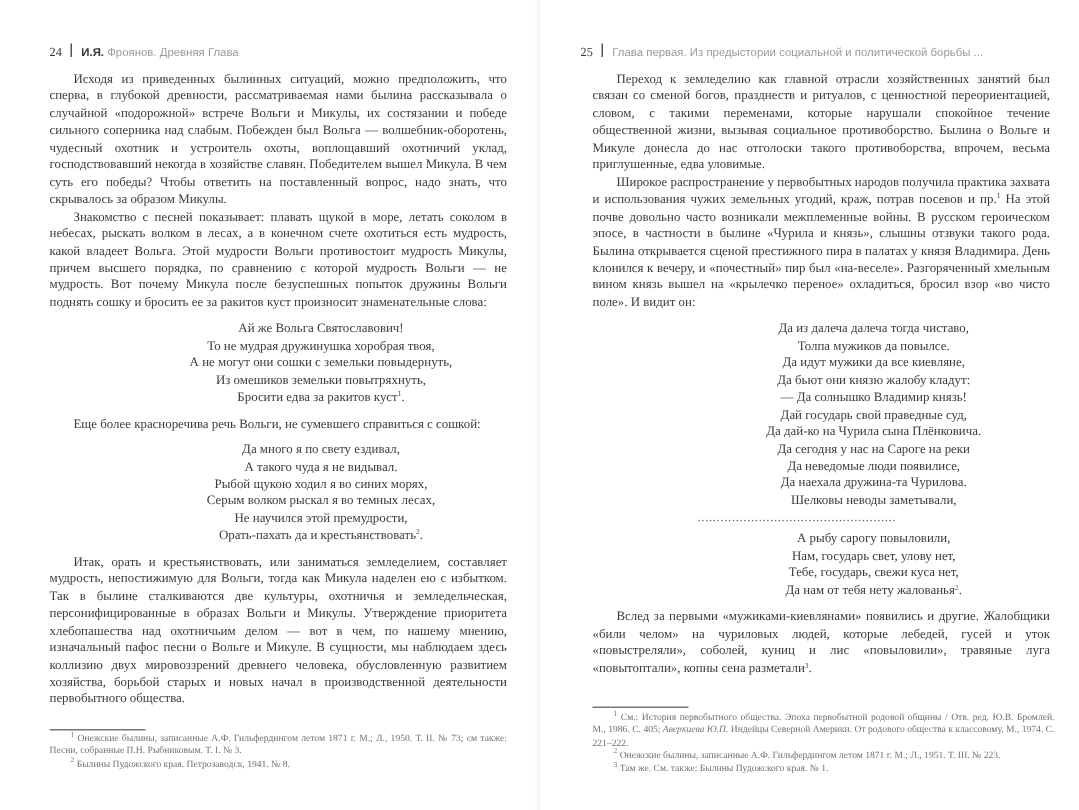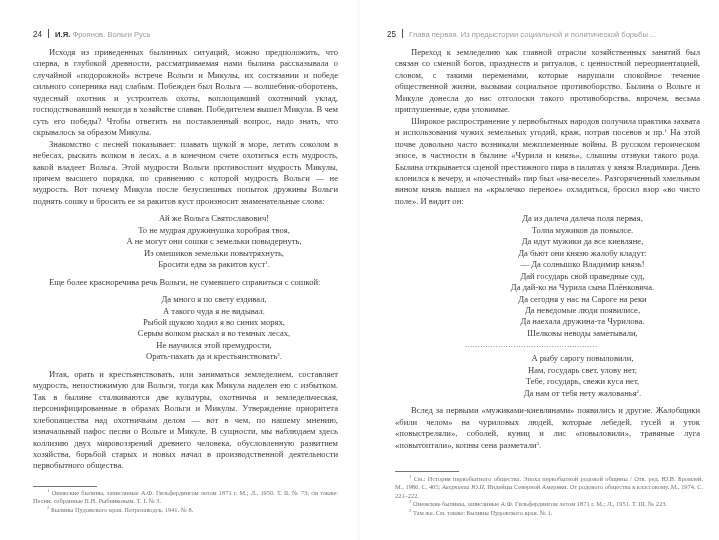--- a/index.html
+++ b/index.html
@@ -6,21 +6,21 @@
   html, body { width: 719px; height: 540px; background: #ffffff; overflow: hidden; }
   body { position: relative; font-family: "Liberation Serif", "DejaVu Serif", serif; color: #3a3a3a; }
 
   .page { position: absolute; top: 0; height: 540px; background: #ffffff; }
   .page-left { left: 0; width: 359px; }
   .page-right { left: 360px; width: 359px; }
 
   .header { position: absolute; top: 29px; font-family: "Liberation Sans", "DejaVu Sans", sans-serif; font-size: 7.6px; white-space: nowrap; }
   .page-left .header { left: 33px; }
   .page-right .header { left: 27px; }
-  .header .pnum { color: #333; font-size: 8.2px; }
+  .header .pnum { color: #333; font-size: 8.2px; font-family: Liberation Serif, serif; }
   .header .sep { display: inline-block; width: 1px; height: 9px; background: #555; margin: 0 6px; vertical-align: -1px; }
   .header .author { color: #333; font-weight: bold; }
   .header .title { color: #9a9a9a; font-weight: normal; }
 
   .body { position: absolute; font-size: 8.6px; line-height: 11.45px; text-align: justify; color: #3b3b3b; }
   .page-left .body { left: 33px; width: 305px; top: 47px; }
   .page-right .body { left: 35px; width: 305px; top: 47px; }
 
   .para { text-indent: 16px; margin-bottom: 0; }
 
@@ -42,21 +42,21 @@
   .fn { text-indent: 14px; }
   .fn i { font-style: italic; }
 
   .gutter-shadow { position: absolute; left: 356px; top: 0; width: 10px; height: 540px; background: linear-gradient(to right, #ffffff, #f4f4f4 45%, #fafafa 55%, #ffffff); }
 </style>
 </head>
 <body>
 
 <div class="page page-left">
   <div class="header">
-    <span class="pnum">24</span><span class="sep"></span><span class="author">И.Я.</span>&nbsp;<span class="title">Фроянов. Вольги Русь</span>
+    <span class="pnum">24</span><span class="sep"></span><span class="author">И.Я.</span>&nbsp;<span class="title">Фроянов. Древняя Глава</span>
   </div>
 
   <div class="body">
     <p class="para">Исходя из приведенных былинных ситуаций, можно предположить, что сперва, в глубокой древности, рассматриваемая нами былина рассказывала о случайной «подорожной» встрече Вольги и Микулы, их состязании и победе сильного соперника над слабым. Побежден был Вольга — волшебник-оборотень, чудесный охотник и устроитель охоты, воплощавший охотничий уклад, господствовавший некогда в хозяйстве славян. Победителем вышел Микула. В чем суть его победы? Чтобы ответить на поставленный вопрос, надо знать, что скрывалось за образом Микулы.</p>
     <p class="para">Знакомство с песней показывает: плавать щукой в море, летать соколом в небесах, рыскать волком в лесах, а в конечном счете охотиться есть мудрость, какой владеет Вольга. Этой мудрости Вольги противостоит мудрость Микулы, причем высшего порядка, по сравнению с которой мудрость Вольги — не мудрость. Вот почему Микула после безуспешных попыток дружины Вольги поднять сошку и бросить ее за ракитов куст произносит знаменательные слова:</p>
 
     <div class="verse">
       <div class="line">Ай же Вольга Святославович!</div>
       <div class="line">То не мудрая дружинушка хоробрая твоя,</div>
       <div class="line">А не могут они сошки с земельки повыдернуть,</div>
@@ -90,21 +90,21 @@
 <div class="page page-right">
   <div class="header">
     <span class="pnum">25</span><span class="sep"></span><span class="title">Глава первая. Из предыстории социальной и политической борьбы ...</span>
   </div>
 
   <div class="body">
     <p class="para">Переход к земледелию как главной отрасли хозяйственных занятий был связан со сменой богов, празднеств и ритуалов, с ценностной переориентацией, словом, с такими переменами, которые нарушали спокойное течение общественной жизни, вызывая социальное противоборство. Былина о Вольге и Микуле донесла до нас отголоски такого противоборства, впрочем, весьма приглушенные, едва уловимые.</p>
     <p class="para"><span>Широкое распространение у первобытных народов получила практика захвата и использования чужих земельных угодий, краж, потрав посевов и пр.</span><sup>1</sup><span> На этой почве довольно часто возникали межплеменные войны. В русском героическом эпосе, в частности в былине «Чурила и князь», слышны отзвуки такого рода. Былина открывается сценой престижного пира в палатах у князя Владимира. День клонился к вечеру, и «почестный» пир был «на-веселе». Разгоряченный хмельным вином князь вышел на «крылечко переное» охладиться, бросил взор «во чисто поле». И видит он:</span></p>
 
     <div class="verse">
-      <div class="line">Да из далеча далеча поля первая,</div>
+      <div class="line">Да из далеча далеча тогда чиставо,</div>
       <div class="line">Толпа мужиков да повылсе.</div>
       <div class="line">Да идут мужики да все киевляне,</div>
       <div class="line">Да бьют они князю жалобу кладут:</div>
       <div class="line">— Да солнышко Владимир князь!</div>
       <div class="line">Дай государь свой праведные суд,</div>
       <div class="line">Да дай-ко на Чурила сына Плёнковича.</div>
       <div class="line">Да сегодня у нас на Сароге на реки</div>
       <div class="line">Да неведомые люди появилисе,</div>
       <div class="line">Да наехала дружина-та Чурилова.</div>
       <div class="line">Шелковы неводы заметывали,</div>

